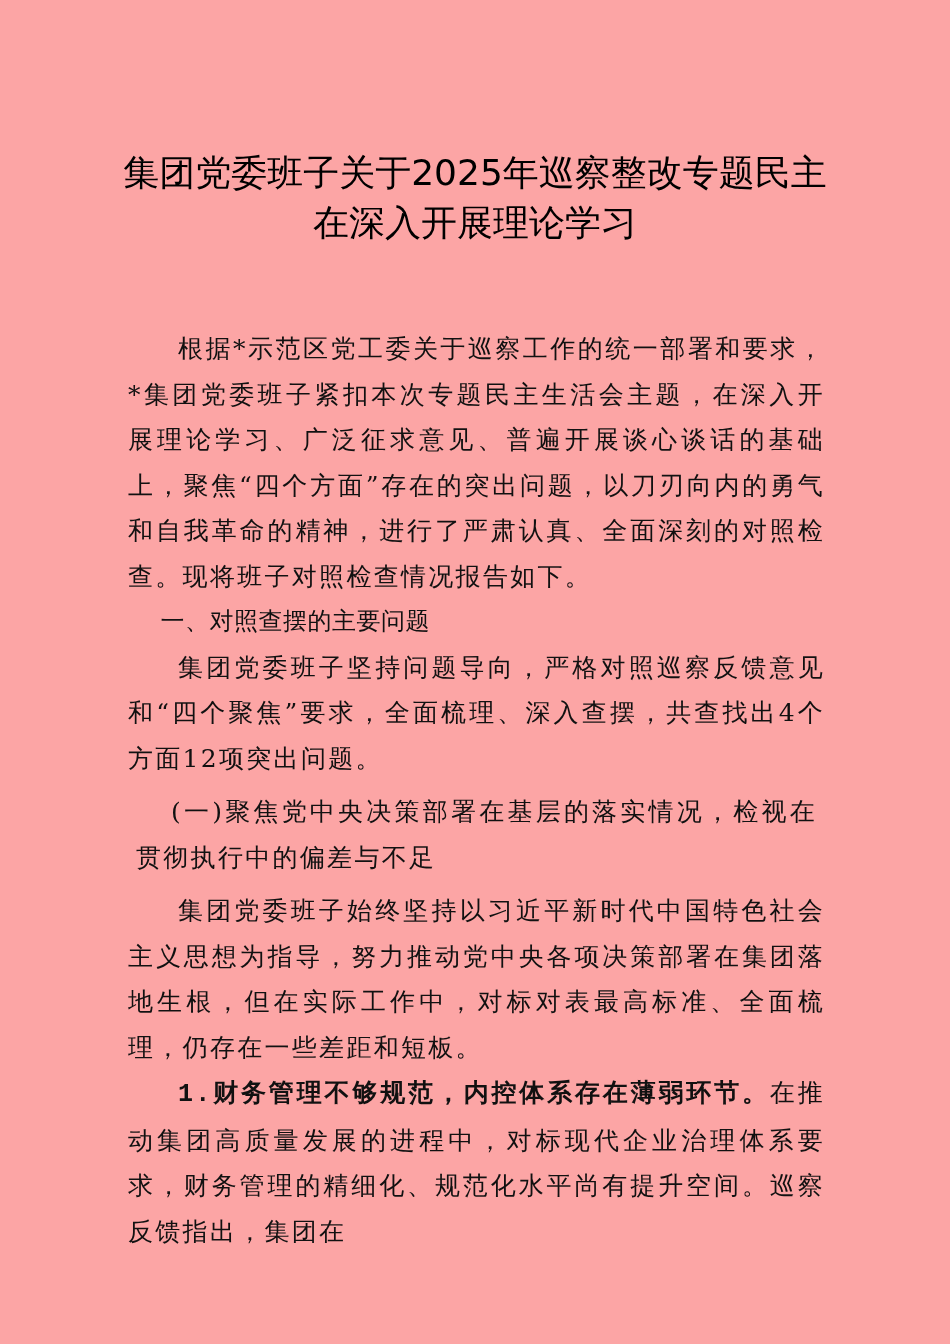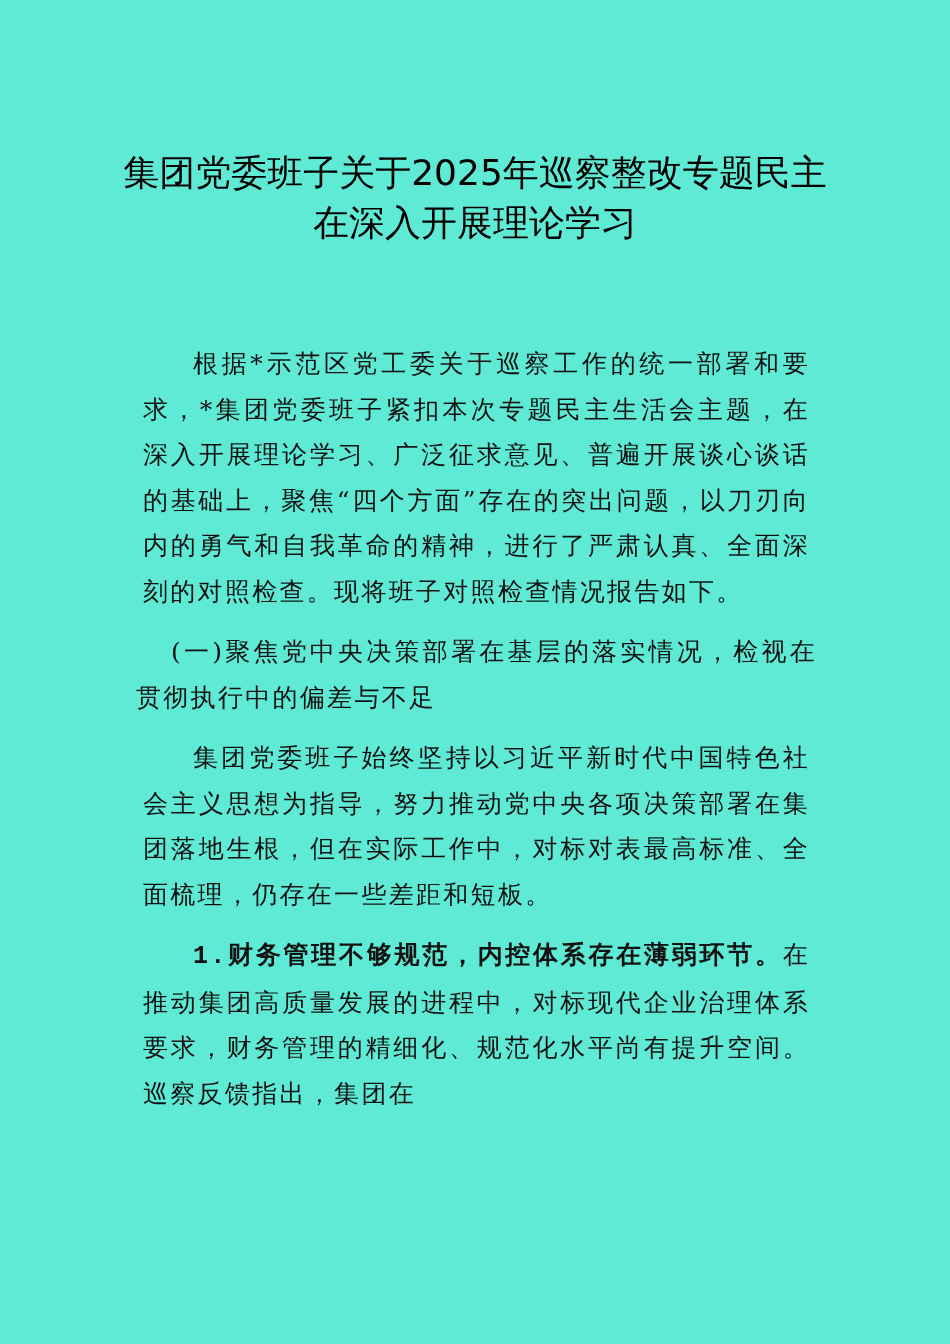--- a/index.html
+++ b/index.html
@@ -1,50 +1,52 @@
 <!DOCTYPE html>
 <html><head>
 <meta charset="utf-8">
 <style>
   html, body { margin: 0; padding: 0; background: #ffffff; }
   body { width: 950px; height: 1344px; position: relative; overflow: hidden; }
   .page {
     position: absolute; left: 0; top: 0; width: 950px; height: 1344px;
-    background: #5eead4; color: #111111;
+    background: #fca5a5; color: #111111;
     font-family: "DejaVu Serif", "Liberation Serif", serif;
   }
   .title {
     position: absolute; left: 120px; width: 710px; top: 148px;
     text-align: center;
     font-family: "DejaVu Sans", "Liberation Sans", sans-serif;
     font-size: 36px; line-height: 50px; letter-spacing: 0px;
     color: #000;
   }
   .body {
     position: absolute; left: 128px; width: 697px; top: 326px;
     font-size: 25px; line-height: 45.5px; letter-spacing: 2.3px;
     text-align: justify; text-justify: inter-character;
   }
-  .p { margin: 15px; text-indent: 2em; }
+  .p { margin: 0; text-indent: 2em; }
   .h1 {
     margin: 0; text-indent: 1.35em;
     font-family: "DejaVu Sans", "Liberation Sans", sans-serif;
     font-size: 24px; letter-spacing: 0.5px;
   }
   .h2 { margin: 8px; text-indent: 1.4em; }
   .bold { font-weight: bold; font-family: Liberation Mono, monospace; }
 </style>
 </head>
 <body>
 
 <div class="page">
   <div class="title">
     <div>集团党委班子关于2025年巡察整改专题民主</div>
     <div>在深入开展理论学习</div>
   </div>
 
   <div class="body">
     <p class="p">根据*示范区党工委关于巡察工作的统一部署和要求，*集团党委班子紧扣本次专题民主生活会主题，在深入开展理论学习、广泛征求意见、普遍开展谈心谈话的基础上，聚焦“四个方面”存在的突出问题，以刀刃向内的勇气和自我革命的精神，进行了严肃认真、全面深刻的对照检查。现将班子对照检查情况报告如下。</p>
+    <p class="h1">一、对照查摆的主要问题</p>
+    <p class="p">集团党委班子坚持问题导向，严格对照巡察反馈意见和“四个聚焦”要求，全面梳理、深入查摆，共查找出4个方面12项突出问题。</p>
     <p class="h2">(一)聚焦党中央决策部署在基层的落实情况，检视在贯彻执行中的偏差与不足</p>
     <p class="p">集团党委班子始终坚持以习近平新时代中国特色社会主义思想为指导，努力推动党中央各项决策部署在集团落地生根，但在实际工作中，对标对表最高标准、全面梳理，仍存在一些差距和短板。</p>
     <p class="p"><span class="bold">1.财务管理不够规范，内控体系存在薄弱环节。</span><span>在推动集团高质量发展的进程中，对标现代企业治理体系要求，财务管理的精细化、规范化水平尚有提升空间。巡察反馈指出，集团在</span></p>
   </div>
 </div>
 
 </body></html>

